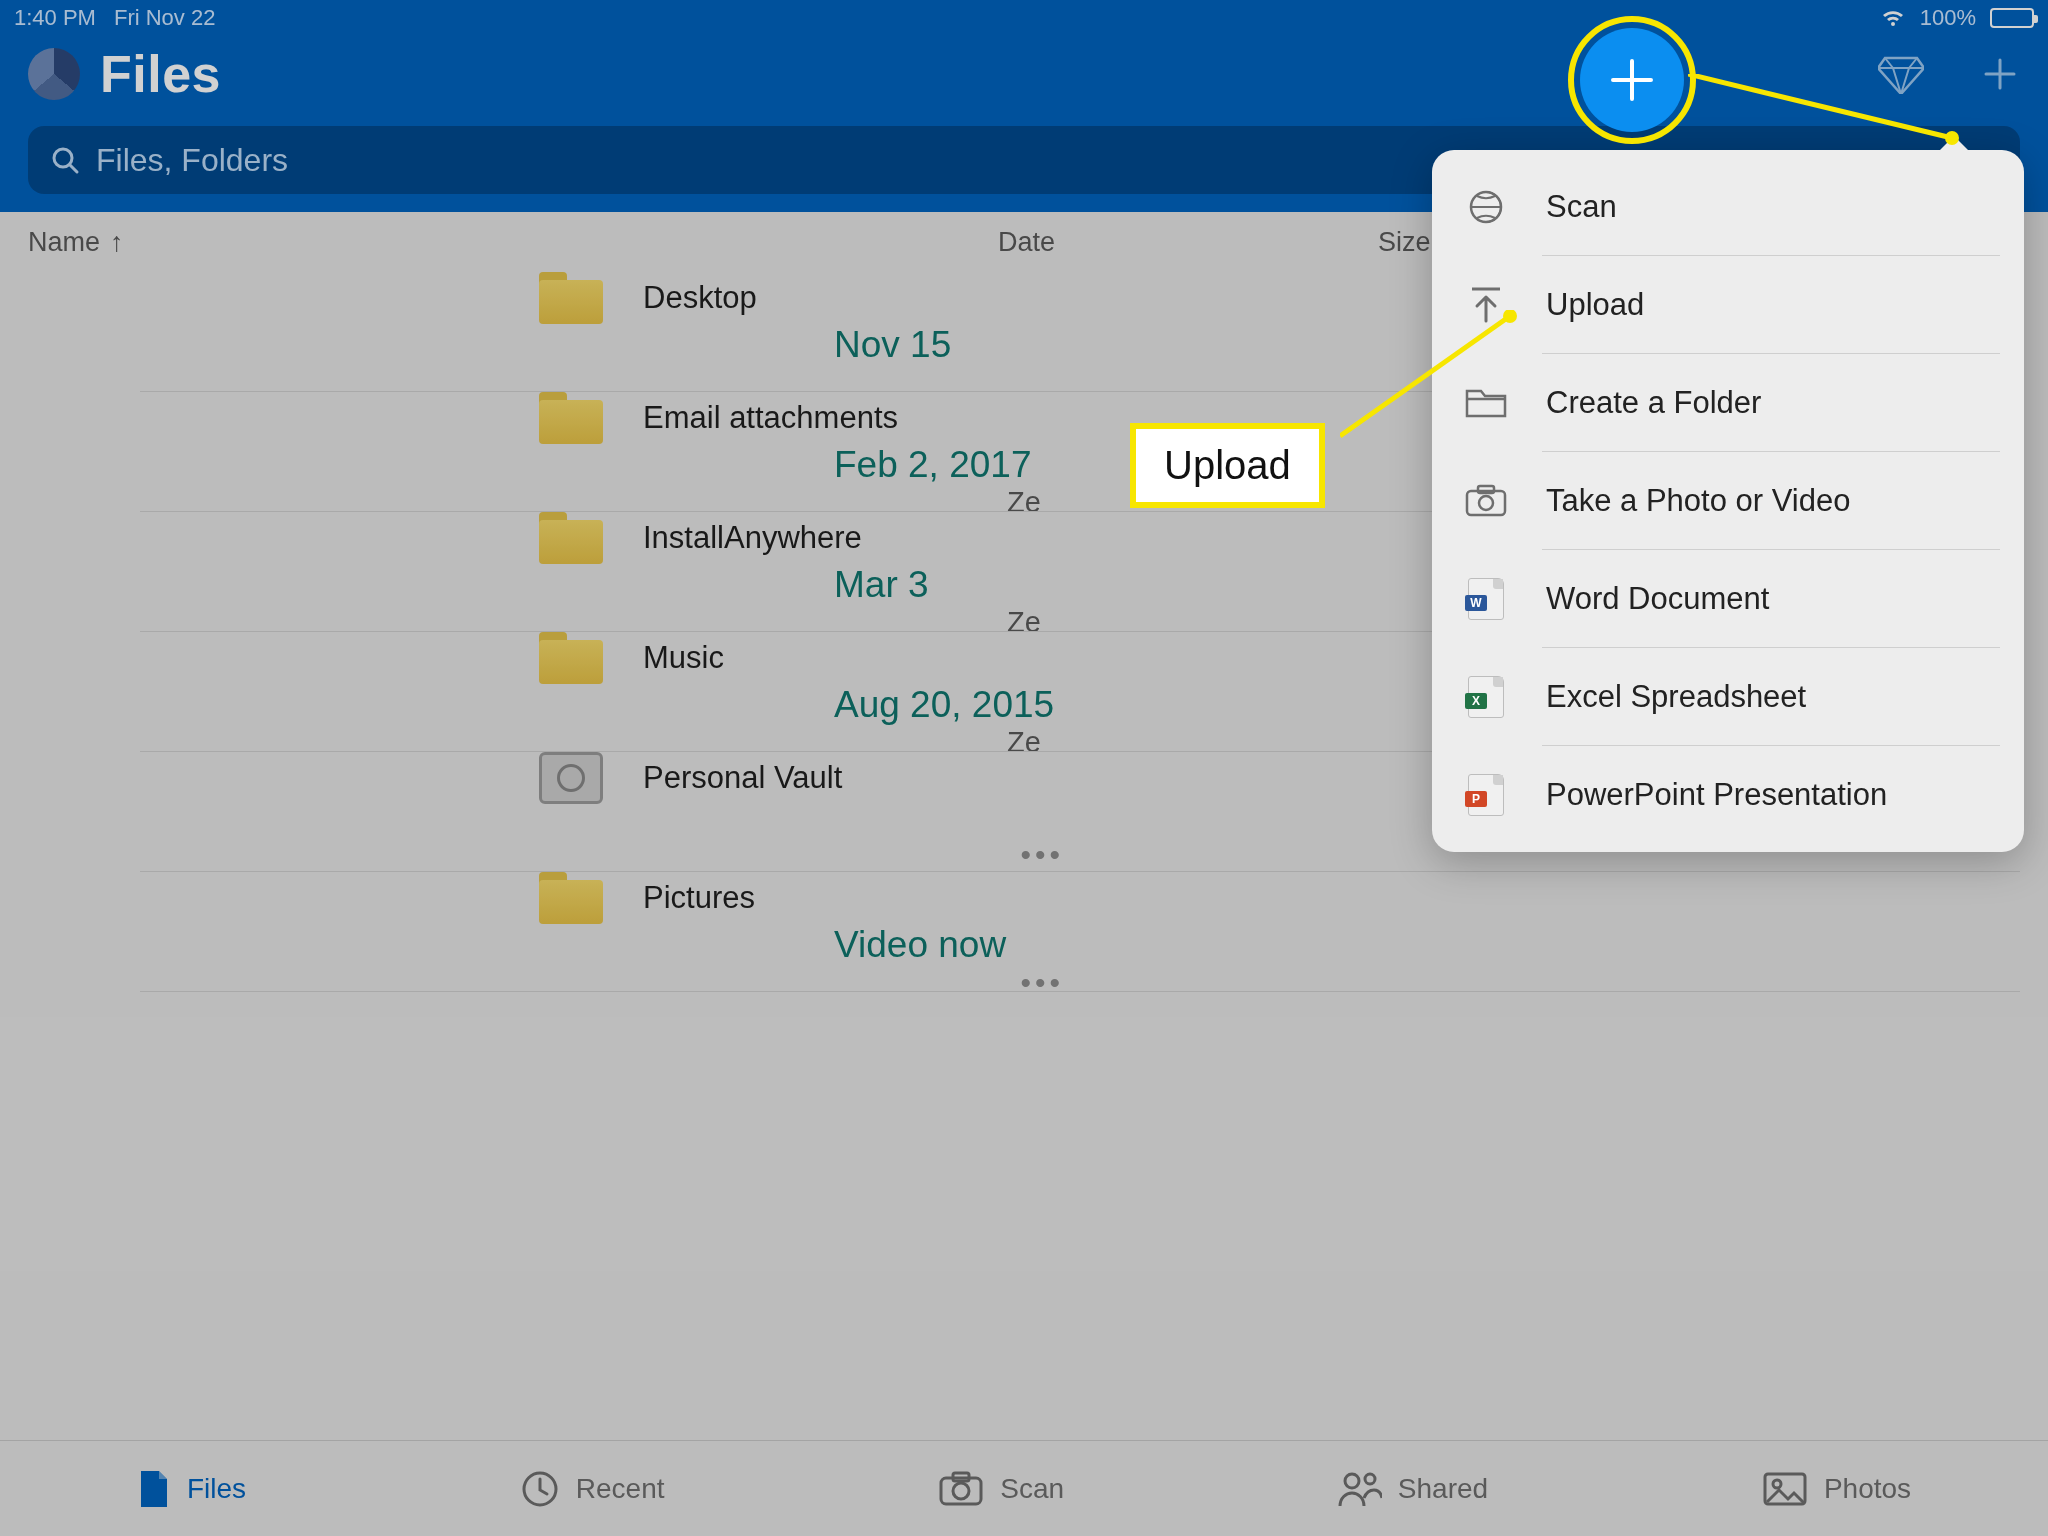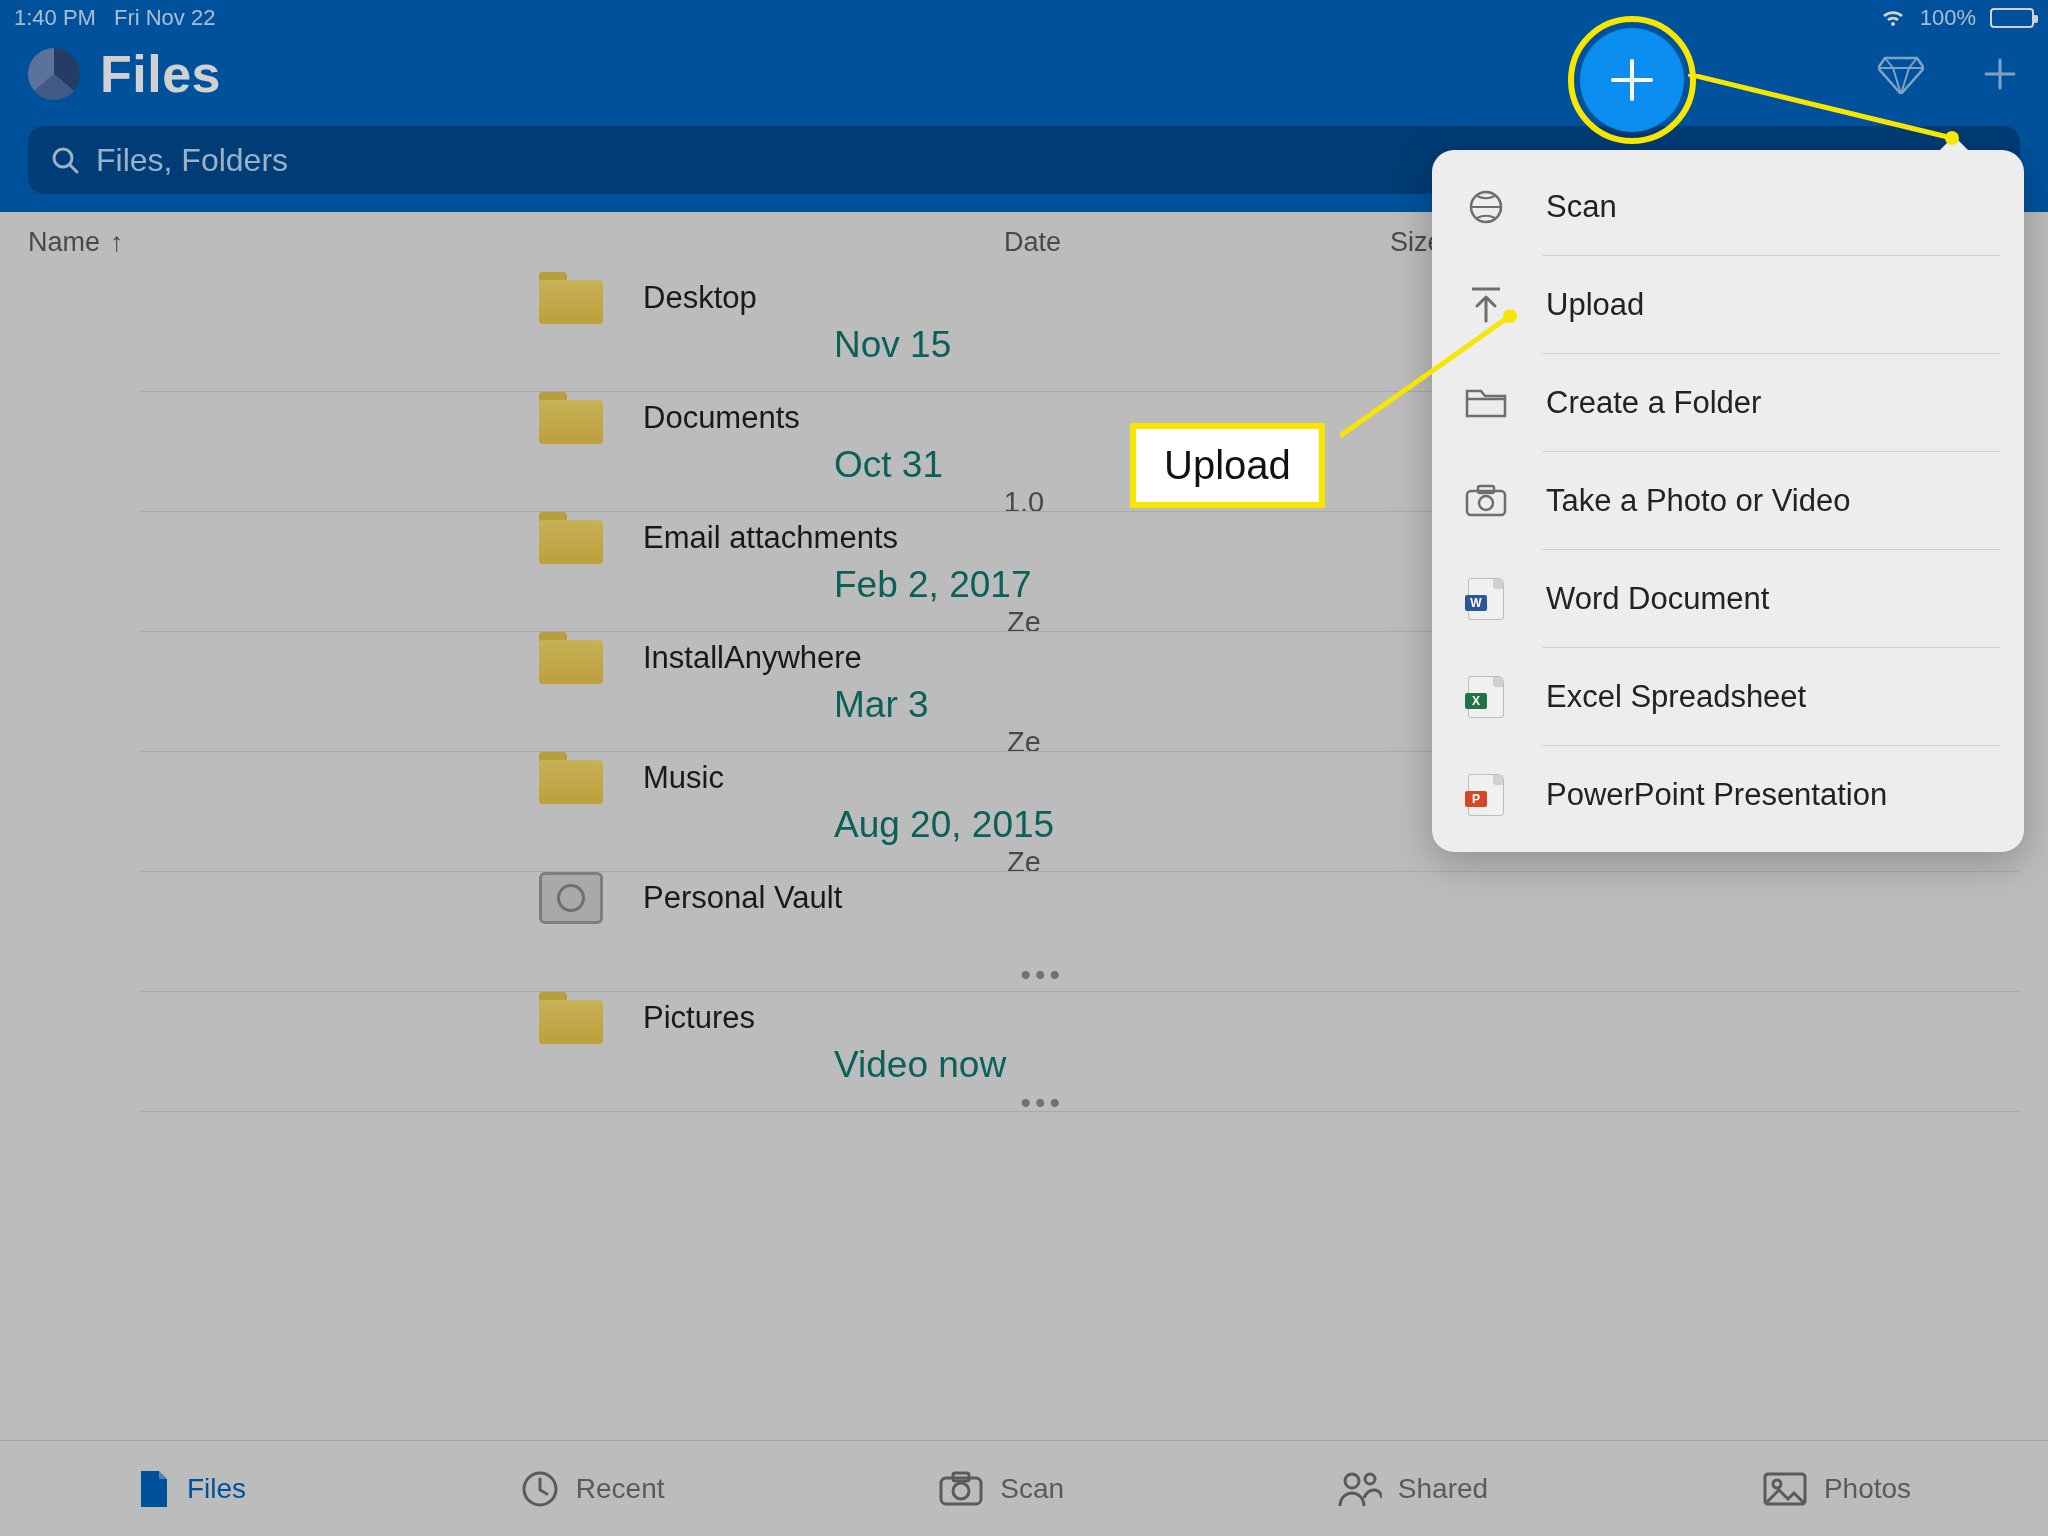--- a/index.html
+++ b/index.html
@@ -76,21 +76,20 @@
 
 
 .colhead {
   height: 60px;
   display: flex;
   align-items: center;
   font-size: 27px;
   color: #5a5a5a;
   padding: 0 28px;
   background: #e6e6e6;
-  gap: 6px;
 }
 .colhead .c-name { width: 970px; display: flex; align-items: center; gap: 10px; }
 .colhead .c-date { width: 380px; }
 .colhead .c-size { flex: 1; }
 
 
 .filelist { background: #e6e6e6; }
 .row {
   height: 120px;
   display: flex;
@@ -286,29 +285,20 @@
         <span class="folder-icon"></span>
         <span>Desktop</span>
       </div>
       <div class="cell-date">Nov 15</div>
       <div class="cell-size"></div>
       <div class="cell-more"></div>
     </div>
     <div class="row">
       <div class="cell-name">
         <span class="folder-icon"></span>
-        <span>Documents</span>
-      </div>
-      <div class="cell-date">Oct 31</div>
-      <div class="cell-size">1.0</div>
-      <div class="cell-more"></div>
-    </div>
-    <div class="row">
-      <div class="cell-name">
-        <span class="folder-icon"></span>
         <span>Email attachments</span>
       </div>
       <div class="cell-date">Feb 2, 2017</div>
       <div class="cell-size">Ze</div>
       <div class="cell-more"></div>
     </div>
     <div class="row">
       <div class="cell-name">
         <span class="folder-icon"></span>
         <span>InstallAnywhere</span>

